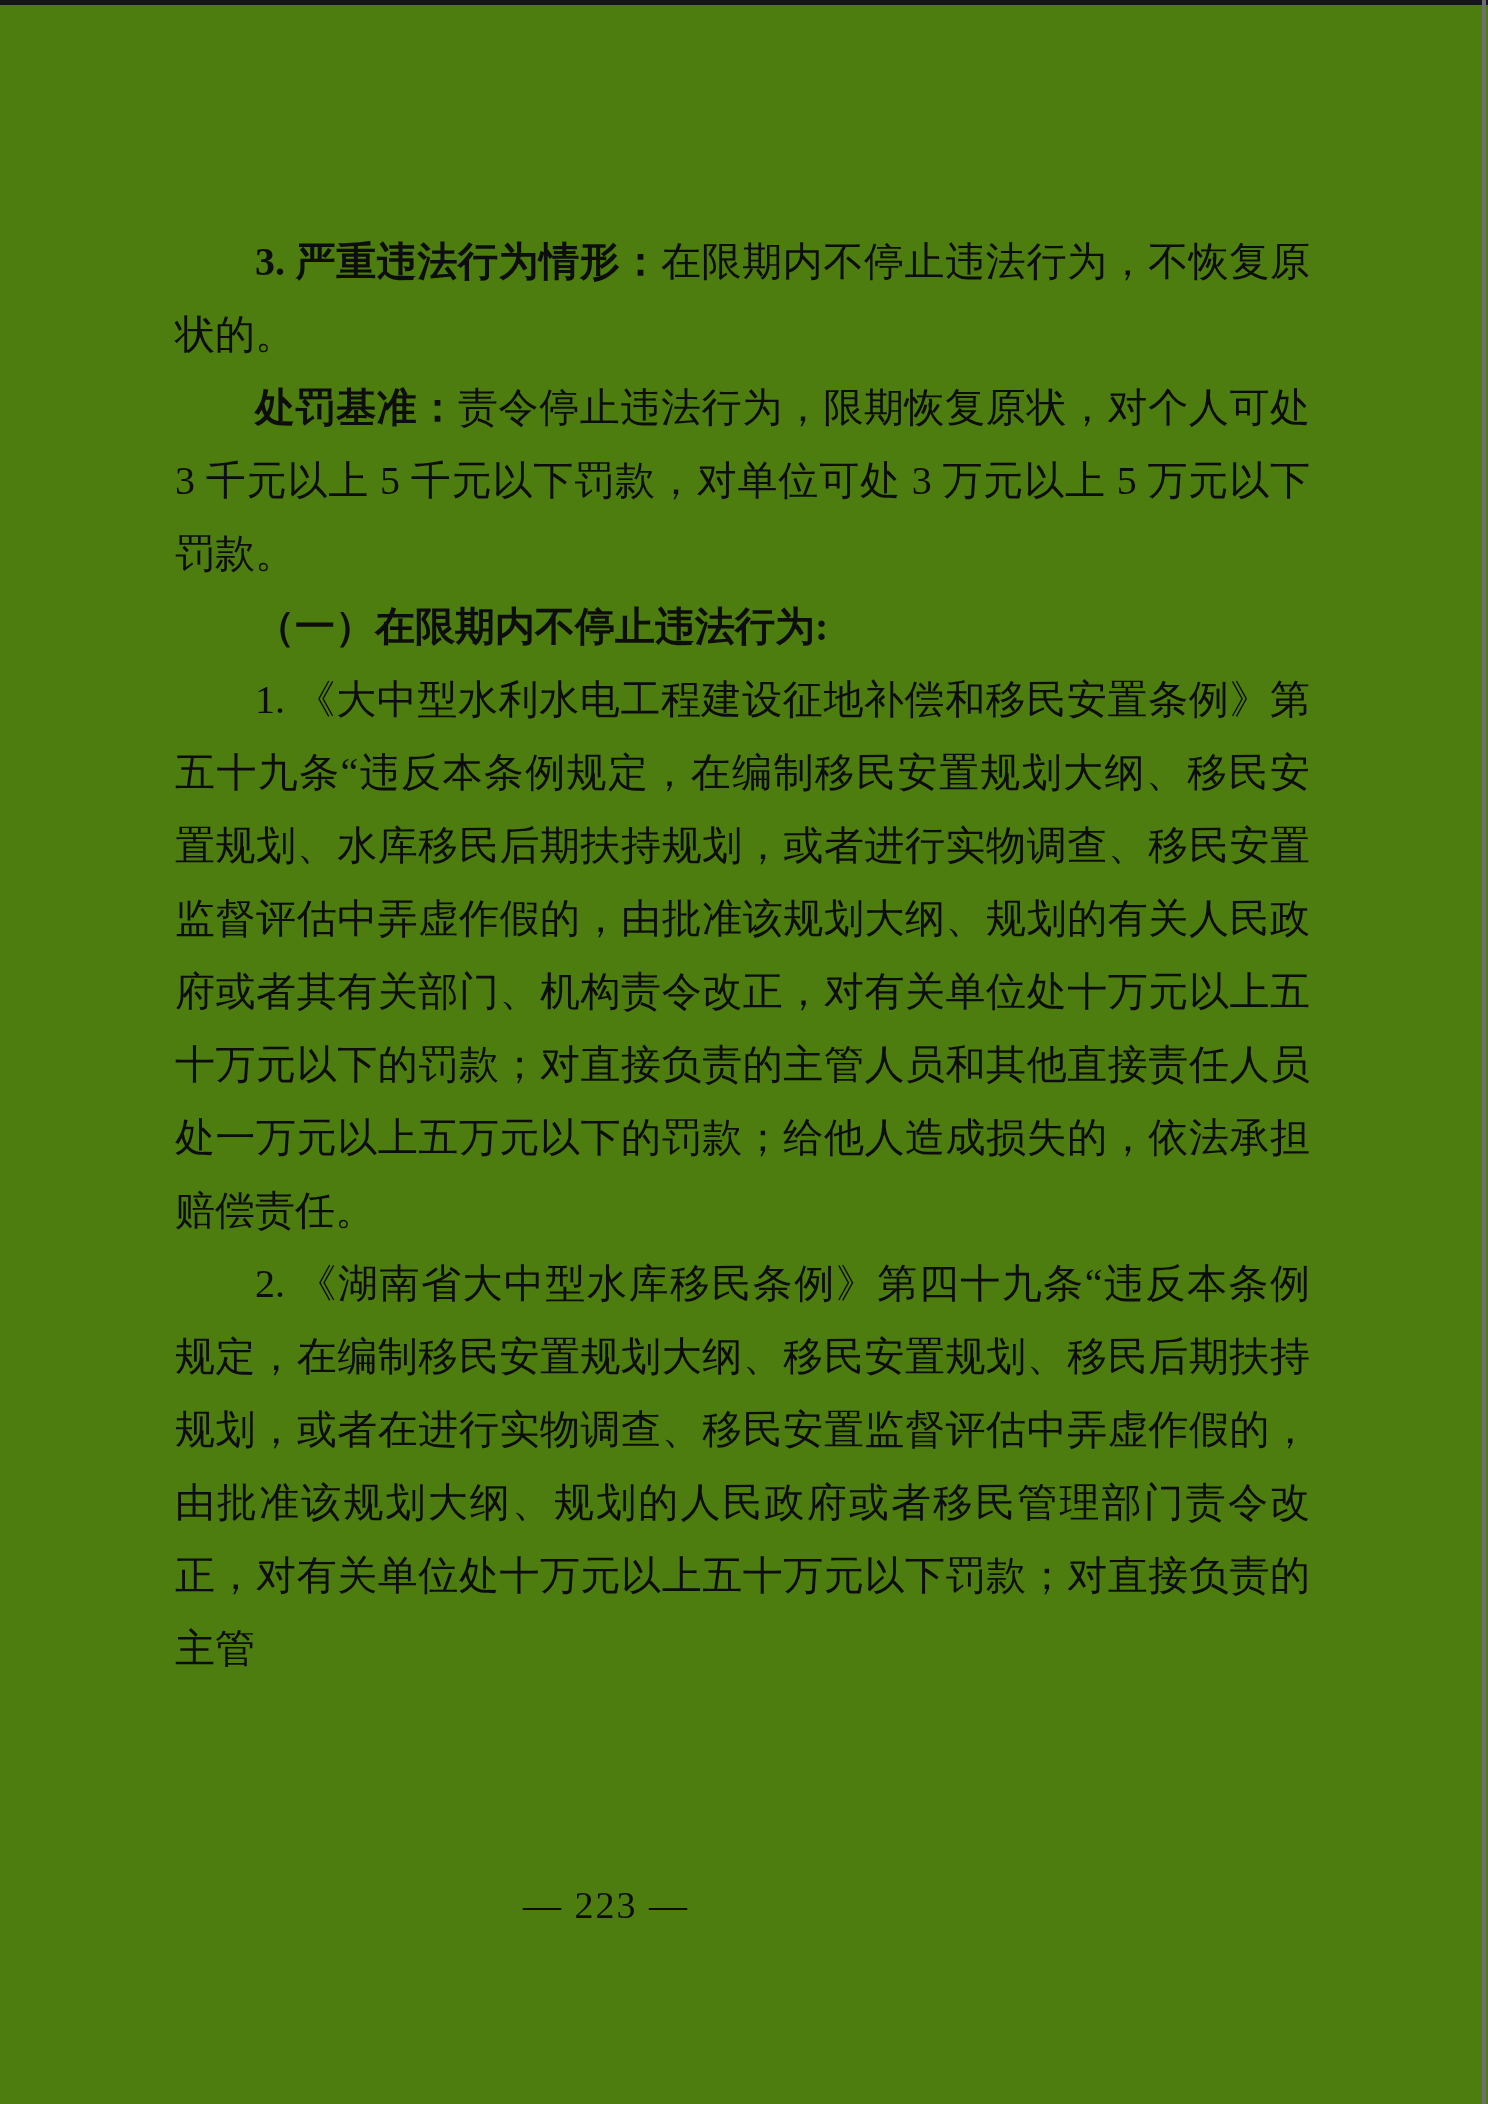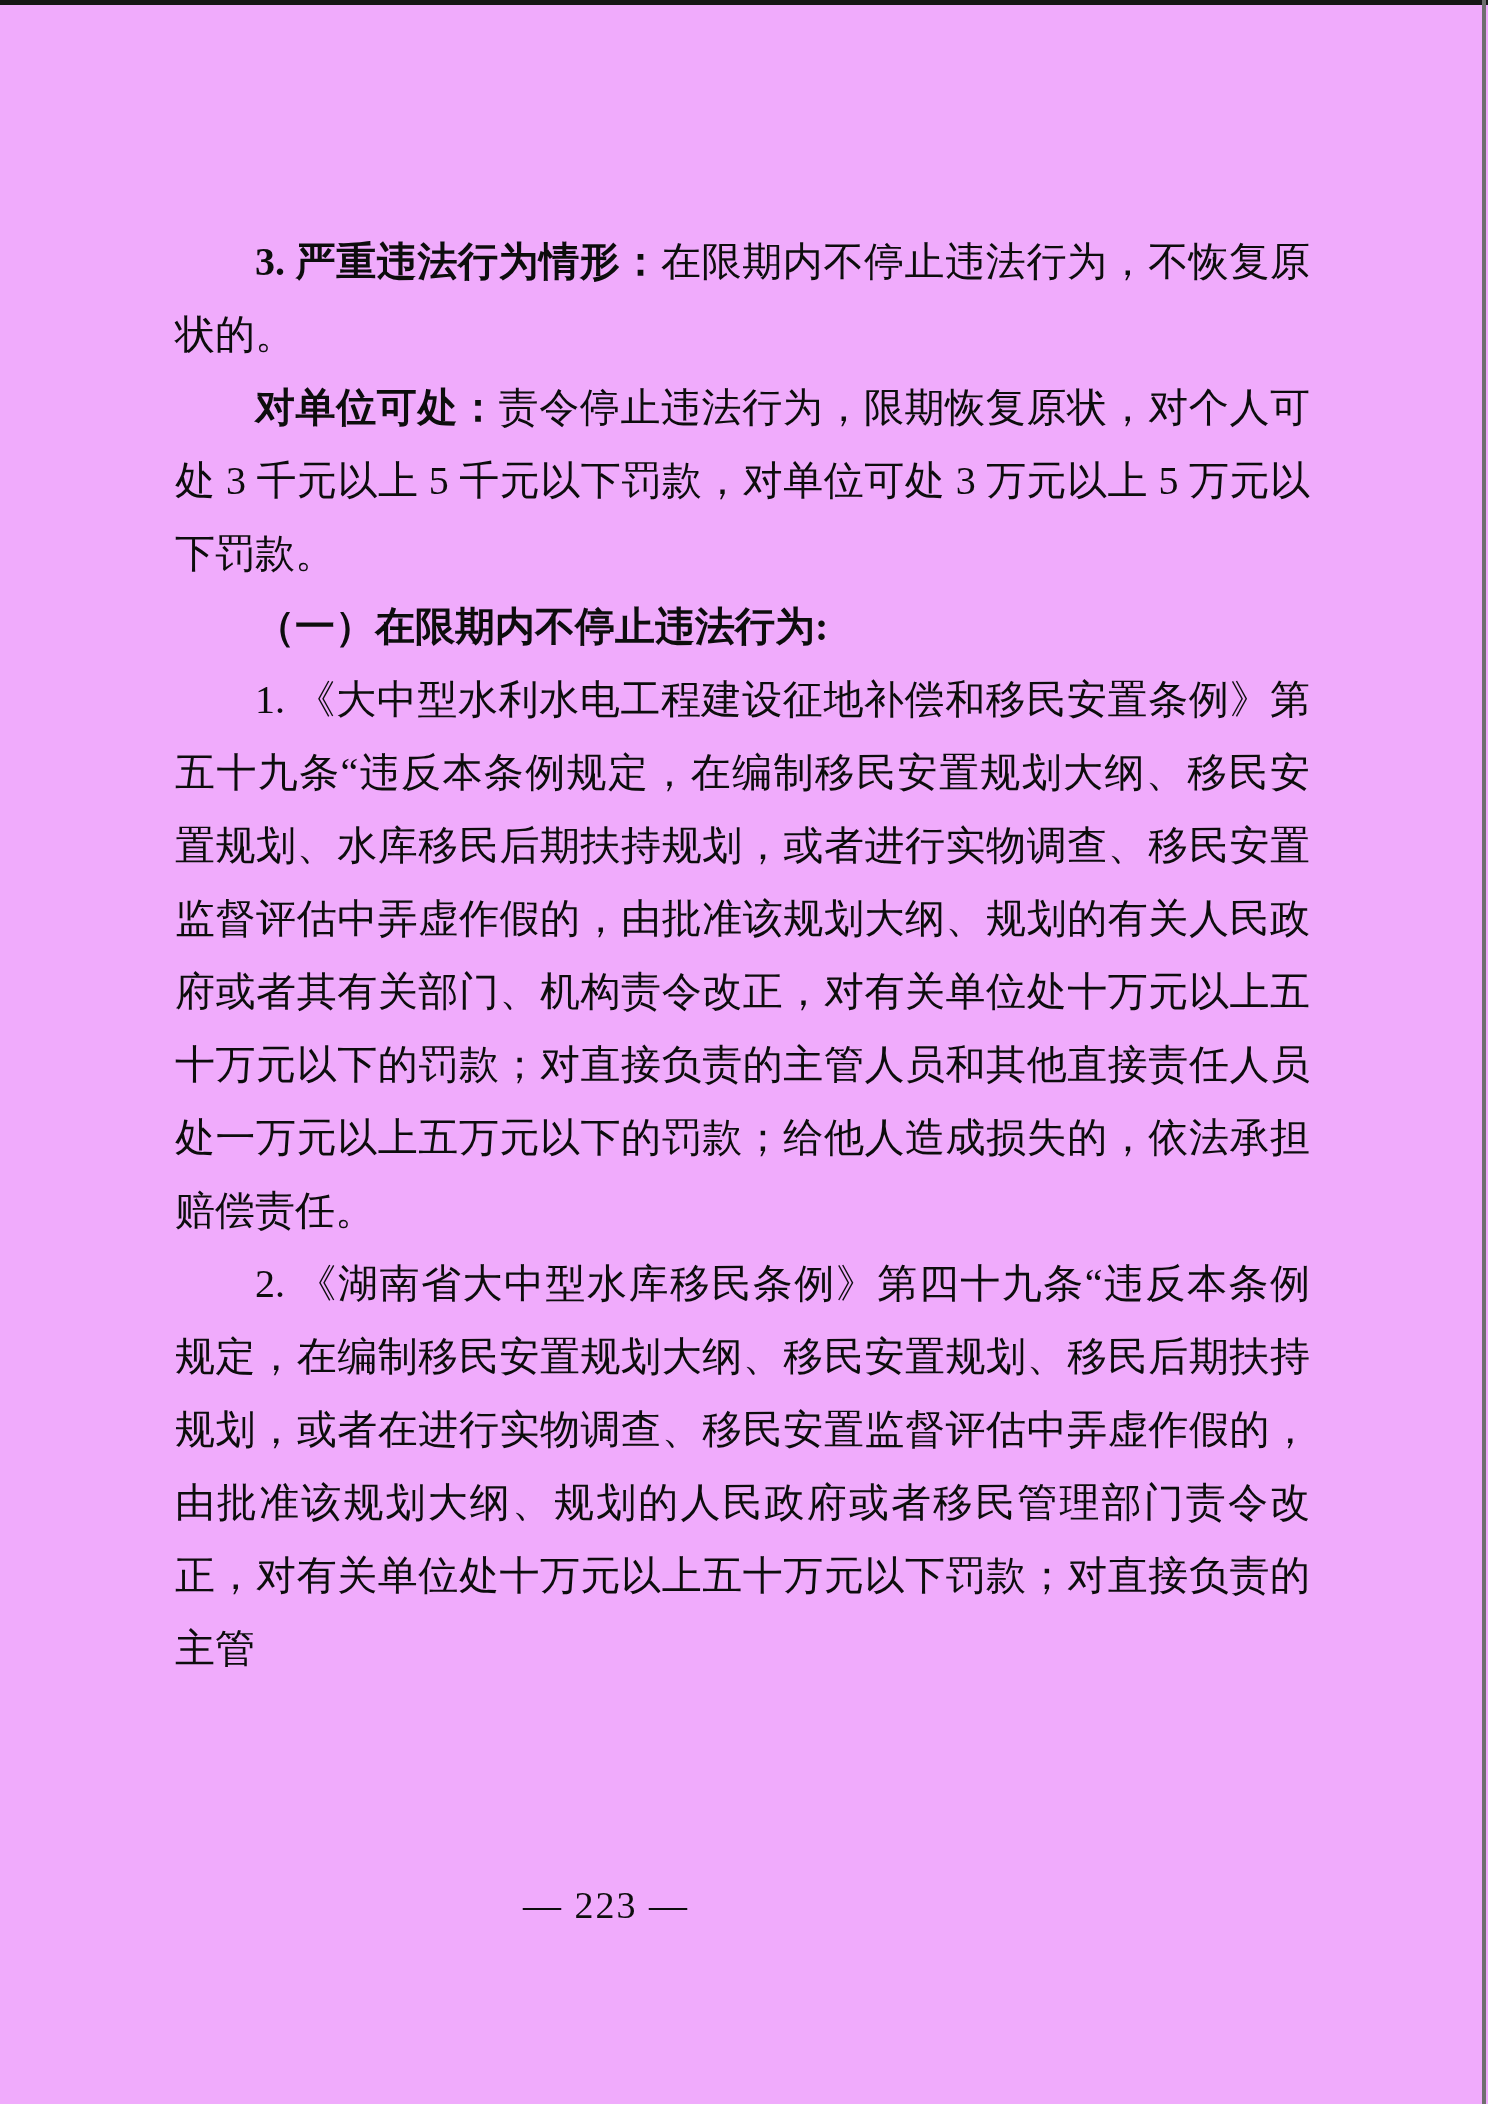--- a/index.html
+++ b/index.html
@@ -4,21 +4,21 @@
 <style>
   html, body {
     margin: 0;
     padding: 0;
     background: #ffffff;
   }
   .page {
     position: relative;
     width: 1488px;
     height: 2104px;
-    background: #f0abfc;
+    background: #4d7c0f;
     overflow: hidden;
     font-family: "Liberation Serif", "DejaVu Serif", serif;
     color: #0d0d0d;
   }
   .scan-border-top {
     position: absolute;
     top: 0;
     left: 0;
     width: 100%;
     height: 5px;
@@ -67,21 +67,21 @@
 
 <div class="page">
 
   <div class="scan-border-top"></div>
   <div class="scan-border-right"></div>
 
   <div class="text-block">
 
     <p class="para"><span class="seg-bold">3. 严重违法行为情形：</span><span>在限期内不停止违法行为，不恢复原状的。</span></p>
 
-    <p class="para"><span class="seg-bold">对单位可处：</span><span>责令停止违法行为，限期恢复原状，对个人可处 3 千元以上 5 千元以下罚款，对单位可处 3 万元以上 5 万元以下罚款。</span></p>
+    <p class="para"><span class="seg-bold">处罚基准：</span><span>责令停止违法行为，限期恢复原状，对个人可处 3 千元以上 5 千元以下罚款，对单位可处 3 万元以上 5 万元以下罚款。</span></p>
 
 
     <p class="para"><span class="seg-bold">（一）在限期内不停止违法行为:</span></p>
 
     <p class="para"><span>1. 《大中型水利水电工程建设征地补偿和移民安置条例》第五十九条“违反本条例规定，在编制移民安置规划大纲、移民安置规划、水库移民后期扶持规划，或者进行实物调查、移民安置监督评估中弄虚作假的，由批准该规划大纲、规划的有关人民政府或者其有关部门、机构责令改正，对有关单位处十万元以上五十万元以下的罚款；对直接负责的主管人员和其他直接责任人员处一万元以上五万元以下的罚款；给他人造成损失的，依法承担赔偿责任。</span></p>
 
     <p class="para"><span>2. 《湖南省大中型水库移民条例》第四十九条“违反本条例规定，在编制移民安置规划大纲、移民安置规划、移民后期扶持规划，或者在进行实物调查、移民安置监督评估中弄虚作假的，由批准该规划大纲、规划的人民政府或者移民管理部门责令改正，对有关单位处十万元以上五十万元以下罚款；对直接负责的主管</span></p>
 
   </div>
 

